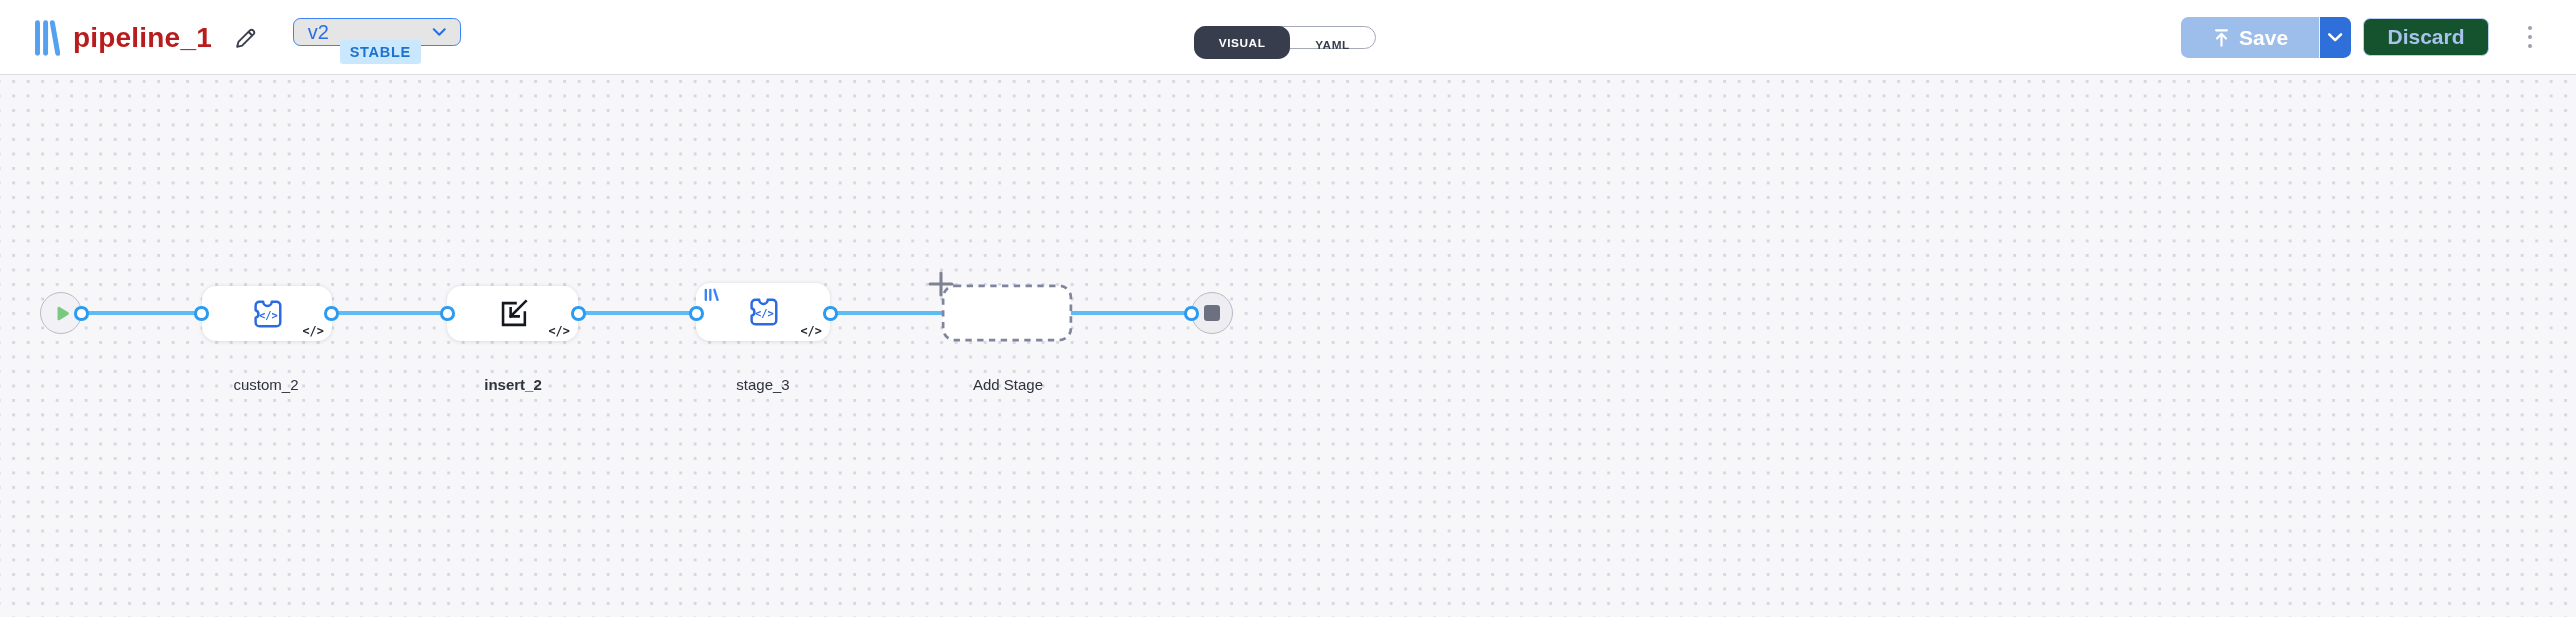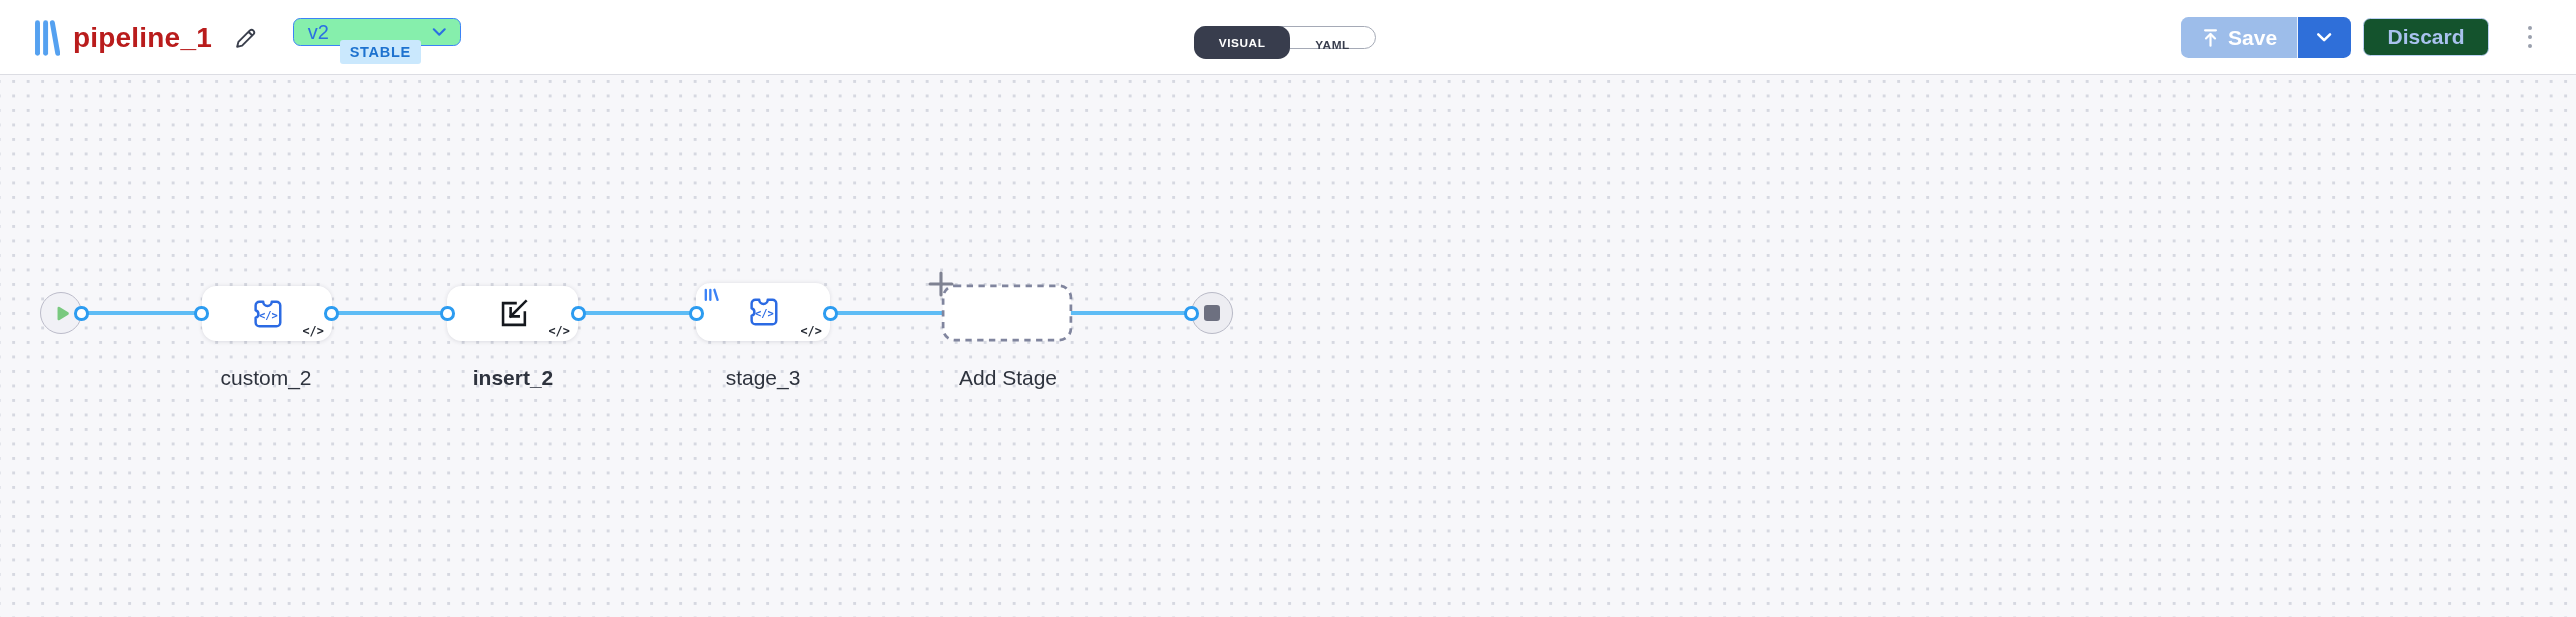--- a/index.html
+++ b/index.html
@@ -16,21 +16,21 @@
   .page-title {
     position:absolute; left:73px; top:0; height:75px; display:flex; align-items:center;
     font-size:28px; font-weight:700; color:#b91c1c; letter-spacing:0.2px;
   }
   .edit-btn {
     position:absolute; left:229px; top:22px; width:33px; height:33px;
     display:flex; align-items:center; justify-content:center; cursor:pointer;
   }
   .version-btn {
     position:absolute; left:293px; top:18px; width:168px; height:28px;
-    border:1.4px solid #3b82f6; border-radius:7.3px; background:#86efac;
+    border:1.4px solid #3b82f6; border-radius:7.3px; background:#e5e5e5;
     display:flex; align-items:center; justify-content:center; gap:11px; cursor:pointer;text-align:center;
   }
   .version-label { font-size:20px; color:#2b6fe3; }
   .status-pill {
     background:#cae8fd; color:#1d72cf; font-size:14.5px; font-weight:700;
     letter-spacing:0.7px; border-radius:3px; padding:4.5px 10px 3.6px;margin-top:40px;
   }
   .view-toggle {
     position:absolute; left:1194px; top:26px; width:182px; height:23px;
     background:#fff; border:0.9px solid #a5aab6; border-radius:11.8px;
@@ -44,21 +44,21 @@
   .toggle-seg {
     position:absolute; left:95px; top:0; right:0; bottom:0;
     display:flex; align-items:center; justify-content:center;
     color:#383d4d; font-size:11.8px; font-weight:700; letter-spacing:0.6px; cursor:pointer;margin-top:15px;
   }
   .save-split {
     position:absolute; left:2181px; top:17px; width:170px; height:41px;
     border-radius:7.3px; overflow:hidden; display:flex; cursor:pointer;
   }
   .save-main {
-    width:116px; height:100%; background:#9dbdea; color:#fff;
+    width:138px; height:100%; background:#9dbdea; color:#fff;
     display:flex; align-items:center; justify-content:center; gap:8.2px;
     font-size:21px; font-weight:700;
   }
   .save-caret {
     flex:1; height:100%; background:#2f6fd9; border-left:1.8px solid rgba(255,255,255,0.9);
     display:flex; align-items:center; justify-content:center;
   }
   .discard-btn {
     position:absolute; left:2363px; top:18px; width:126px; height:38px;
     background:#14532d; border:1.4px solid #bdd1f4; border-radius:7.3px;
@@ -103,22 +103,22 @@
   .add-stage {
     position:absolute; left:941px; top:208px; width:132px; height:58px; z-index:2; cursor:pointer;
   }
   .add-stage svg { position:absolute; left:0; top:0; }
   .add-plus { position:absolute; left:50%; top:50%; transform:translate(-50%,-50%); }
   .port {
     position:absolute; top:230px; width:14.5px; height:14.5px; border-radius:50%;
     background:#fff; border:3.2px solid #2d9cf0; z-index:3; cursor:pointer;
   }
   .node-label {
-    position:absolute; top:290px; transform:translateX(-50%); z-index:2;
-    font-size:21px; color:#2e333e; white-space:nowrap;
+    position:absolute; top:300px; transform:translateX(-50%); z-index:2;
+    font-size:15px; color:#2e333e; white-space:nowrap;
   }
 </style>
 </head>
 <body>
 
 <div id="app">
 
   <div class="header">
 
     <svg class="logo" viewBox="0 0 30 42">

